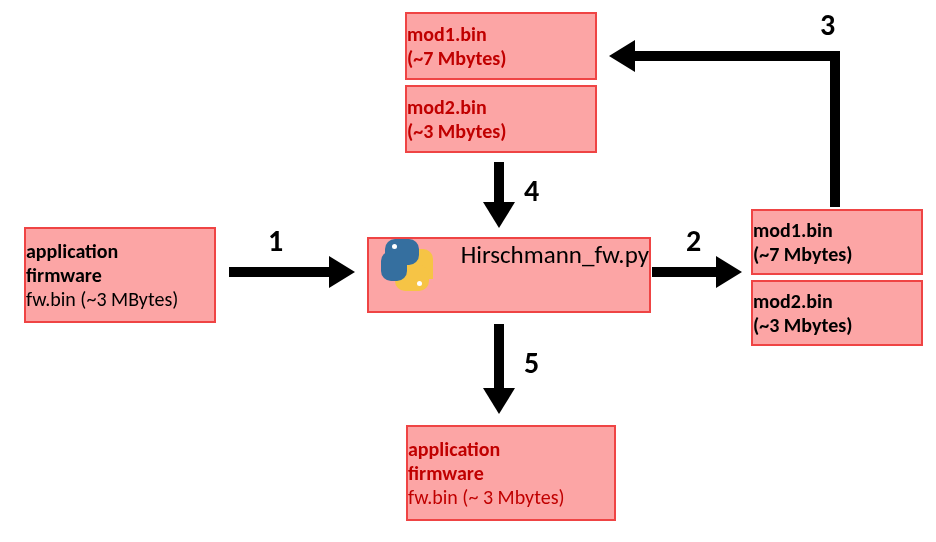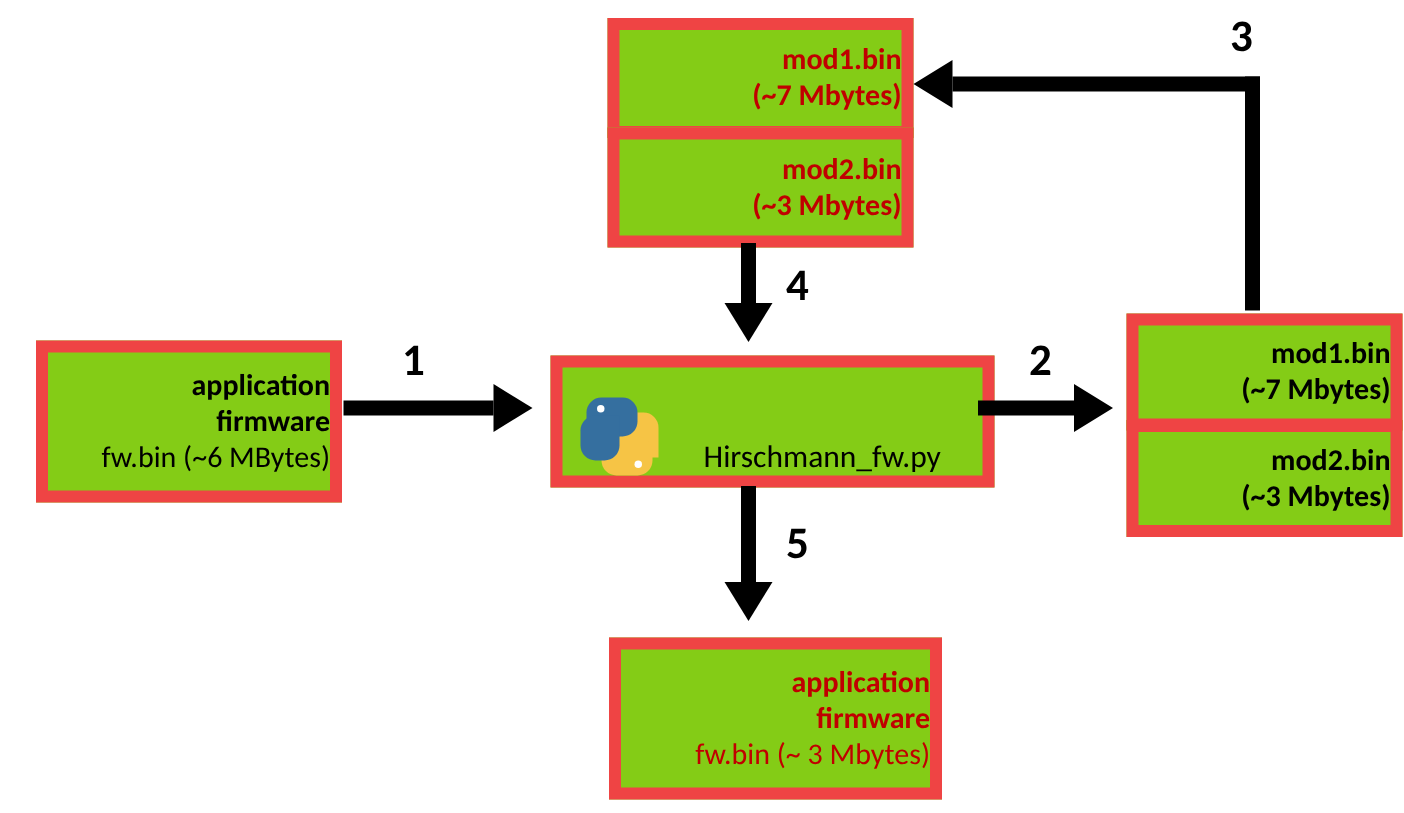--- a/index.html
+++ b/index.html
@@ -1,17 +1,17 @@
 <!DOCTYPE html>
 <html><head>
 <meta charset="utf-8">
 <style>
   html,body{margin:0;padding:0;background:#fff}
   .canvas{position:relative;width:936px;height:542px;font-family:Calibri,"Segoe UI",Arial,sans-serif}
-  .box{position:absolute;border:8px solid #ef4444;background:#84cc16;text-align:center;display:flex;flex-direction:column;align-items:flex-end;justify-content:center}
+  .box{position:absolute;border:2px solid #ef4444;background:#fca5a5;text-align:center;display:flex;flex-direction:column;align-items:flex-start;justify-content:center}
   .red{color:#c00000;font-weight:700}
   .black{color:#000}
   .bold{font-weight:700}
   .lbl{position:absolute;font-weight:700;font-size:30px;color:#000}
   .arrow-h{position:absolute;height:10px;background:#000}
   .arrow-v{position:absolute;width:10px;background:#000}
   .ah-right{position:absolute;width:0;height:0;border-top:16px solid transparent;border-bottom:16px solid transparent;border-left:26px solid #000}
   .ah-left{position:absolute;width:0;height:0;border-top:16px solid transparent;border-bottom:16px solid transparent;border-right:26px solid #000}
   .ah-down{position:absolute;width:0;height:0;border-left:16px solid transparent;border-right:16px solid transparent;border-top:26px solid #000}
   
@@ -44,24 +44,24 @@
   </div>
 
   <div class="box" style="left:751px;top:280px;width:168px;height:62px;font-size:20px">
     <span class="black bold">mod2.bin</span>
     <span class="black bold">(~3 Mbytes)</span>
   </div>
 
   <div class="box" style="left:24px;top:227px;width:188px;height:92px;font-size:20px">
     <span class="black bold">application</span>
     <span class="black bold">firmware</span>
-    <span class="black" style="font-weight:400">fw.bin (~6 MBytes)</span>
+    <span class="black" style="font-weight:400">fw.bin (~3 MBytes)</span>
   </div>
 
-  <div class="box" style="left:367px;top:237px;width:268px;height:72px;flex-direction:row;justify-content:flex-start;padding-left:12px;gap:30px;font-size:21px">
+  <div class="box" style="left:367px;top:237px;width:268px;height:72px;flex-direction:row;justify-content:flex-start;padding-left:12px;gap:30px;font-size:25px">
     <span class="pyicon">
       <span class="py-bot2"></span>
         <span class="py-bot"></span>
       <span class="py-top"></span>
         <span class="py-top2"></span>
       <span class="eye1"></span>
         <span class="eye2"></span>
     </span>
     <span class="black">Hirschmann_fw.py</span>
   </div>

